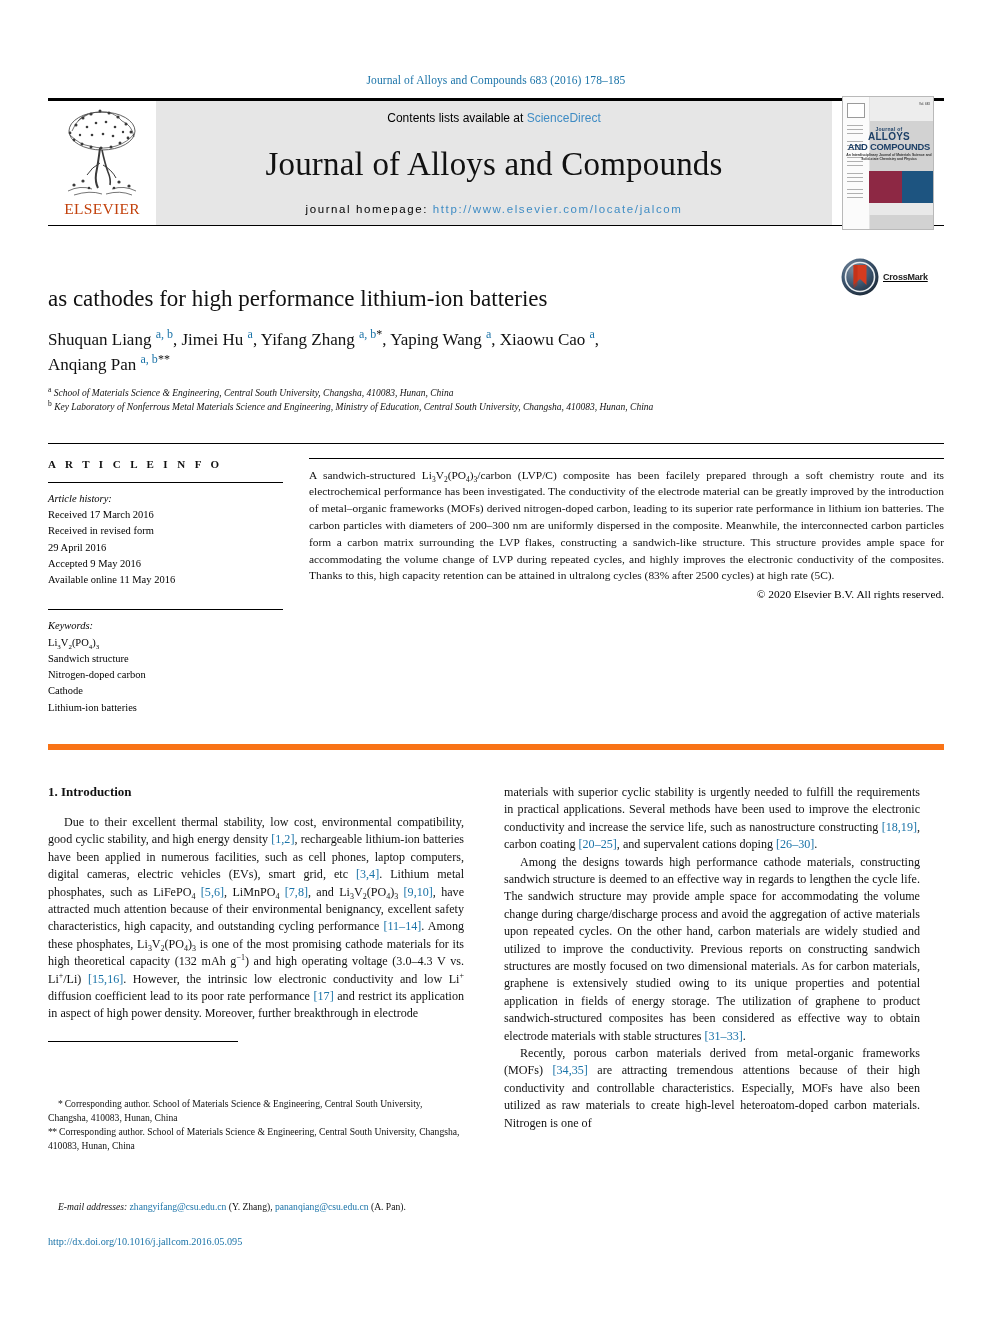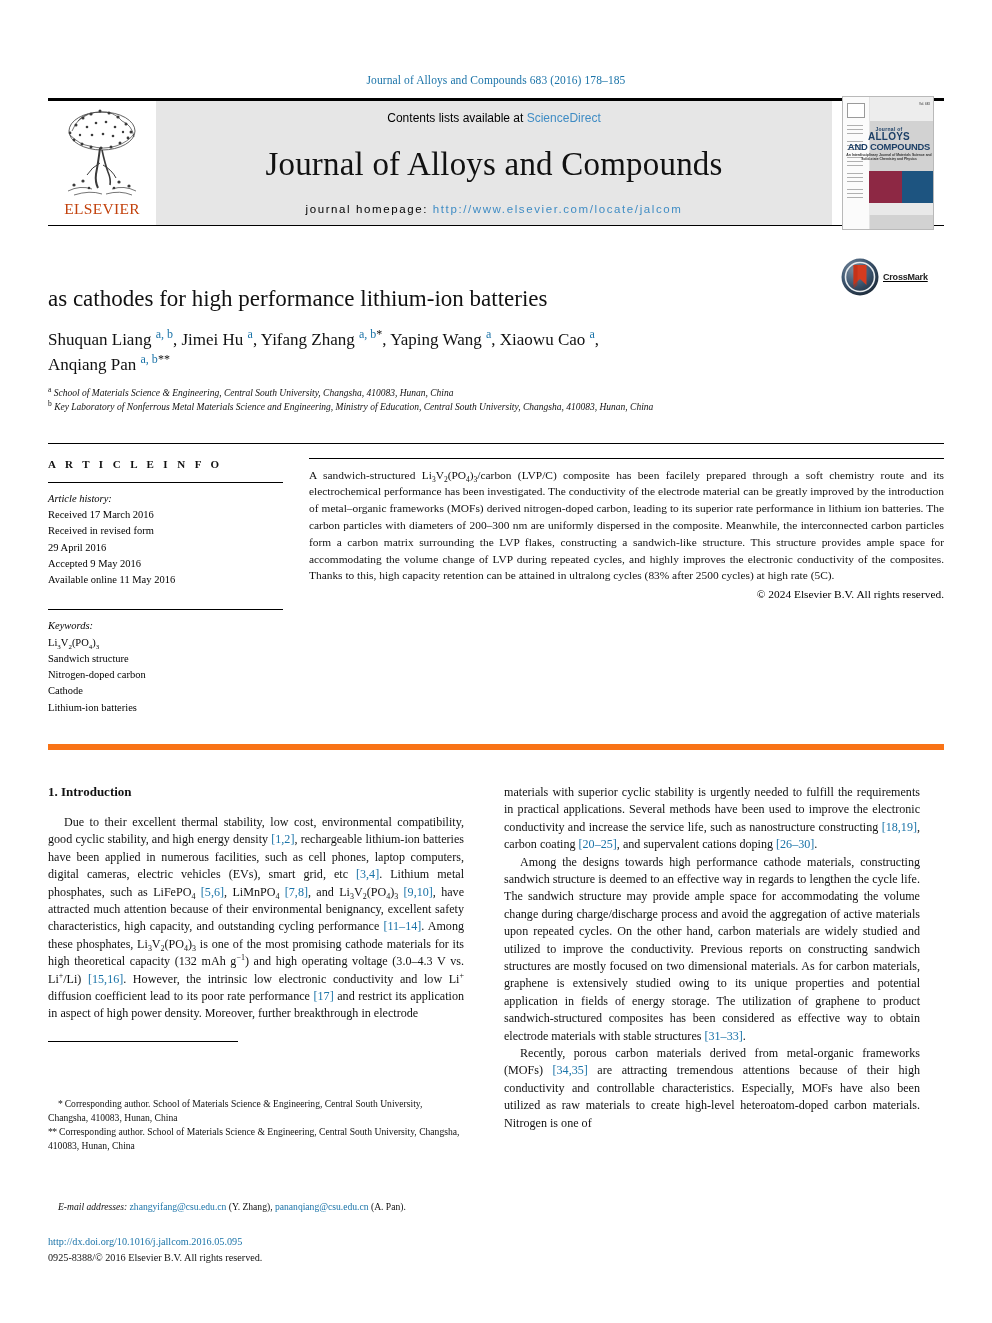--- a/index.html
+++ b/index.html
@@ -493,38 +493,37 @@
         <div class="info-line">Sandwich structure</div>
         <div class="info-line">Nitrogen-doped carbon</div>
         <div class="info-line">Cathode</div>
         <div class="info-line">Lithium-ion batteries</div>
       </div>
     </div>
 
     <div class="col-abs">
       <div class="rule"></div>
       <div class="abs-text">A sandwich-structured Li<sub>3</sub>V<sub>2</sub>(PO<sub>4</sub>)<sub>3</sub>/carbon (LVP/C) composite has been facilely prepared through a soft chemistry route and its electrochemical performance has been investigated. The conductivity of the electrode material can be greatly improved by the introduction of metal–organic frameworks (MOFs) derived nitrogen-doped carbon, leading to its superior rate performance in lithium ion batteries. The carbon particles with diameters of 200–300 nm are uniformly dispersed in the composite. Meanwhile, the interconnected carbon particles form a carbon matrix surrounding the LVP flakes, constructing a sandwich-like structure. This structure provides ample space for accommodating the volume change of LVP during repeated cycles, and highly improves the electronic conductivity of the composites. Thanks to this, high capacity retention can be attained in ultralong cycles (83% after 2500 cycles) at high rate (5C).</div>
-      <div class="abs-copy">© 2024 Elsevier B.V. All rights reserved.</div>
+      <div class="abs-copy">© 2020 Elsevier B.V. All rights reserved.</div>
     </div>
   </div>
 
   <div class="body-wrap">
 
     <div class="bodycol">
       <div class="sec-head">1.  Introduction</div>
       <p class="body">Due to their excellent thermal stability, low cost, environmental compatibility, good cyclic stability, and high energy density <span class="cite">[1,2]</span>, rechargeable lithium-ion batteries have been applied in numerous facilities, such as cell phones, laptop computers, digital cameras, electric vehicles (EVs), smart grid, etc <span class="cite">[3,4]</span>. Lithium metal phosphates, such as LiFePO<sub>4</sub> <span class="cite">[5,6]</span>, LiMnPO<sub>4</sub> <span class="cite">[7,8]</span>, and Li<sub>3</sub>V<sub>2</sub>(PO<sub>4</sub>)<sub>3</sub> <span class="cite">[9,10]</span>, have attracted much attention because of their environmental benignancy, excellent safety characteristics, high capacity, and outstanding cycling performance <span class="cite">[11–14]</span>. Among these phosphates, Li<sub>3</sub>V<sub>2</sub>(PO<sub>4</sub>)<sub>3</sub> is one of the most promising cathode materials for its high theoretical capacity (132 mAh g<sup>−1</sup>) and high operating voltage (3.0–4.3 V vs. Li<sup>+</sup>/Li) <span class="cite">[15,16]</span>. However, the intrinsic low electronic conductivity and low Li<sup>+</sup> diffusion coefficient lead to its poor rate performance <span class="cite">[17]</span> and restrict its application in aspect of high power density. Moreover, further breakthrough in electrode</p>
 
       <div class="footnotes"></div>
       <div class="fn fn-indent"><span class="star">*</span> <span>Corresponding author. School of Materials Science &amp; Engineering, Central South University, Changsha, 410083, Hunan, China</span></div>
       <div class="fn"><span class="star">**</span> <span>Corresponding author. School of Materials Science &amp; Engineering, Central South University, Changsha, 410083, Hunan, China</span></div>
       <div class="fn fn-indent"><em>E-mail addresses:</em> <a class="link">zhangyifang@csu.edu.cn</a> <span>(Y. Zhang),</span> <a class="link">pananqiang@csu.edu.cn</a> <span>(A. Pan).</span></div>
 
       <div class="doi-block">
         <div class="doi-link">http://dx.doi.org/10.1016/j.jallcom.2016.05.095</div>
-        <div class="issn">0925-8388/© 2016 Elsevier B.V. All rights reserved.</div>
       </div>
     </div>
 
     <div class="bodycol">
       <p class="body" style="text-indent:0">materials with superior cyclic stability is urgently needed to fulfill the requirements in practical applications. Several methods have been used to improve the electronic conductivity and increase the service life, such as nanostructure constructing <span class="cite">[18,19]</span>, carbon coating <span class="cite">[20–25]</span>, and supervalent cations doping <span class="cite">[26–30]</span>.</p>
       <p class="body">Among the designs towards high performance cathode materials, constructing sandwich structure is deemed to an effective way in regards to lengthen the cycle life. The sandwich structure may provide ample space for accommodating the volume change during charge/discharge process and avoid the aggregation of active materials upon repeated cycles. On the other hand, carbon materials are widely studied and utilized to improve the conductivity. Previous reports on constructing sandwich structures are mostly focused on two dimensional materials. As for carbon materials, graphene is extensively studied owing to its unique properties and potential application in fields of energy storage. The utilization of graphene to product sandwich-structured composites has been considered as effective way to obtain electrode materials with stable structures <span class="cite">[31–33]</span>.</p>
       <p class="body">Recently, porous carbon materials derived from metal-organic frameworks (MOFs) <span class="cite">[34,35]</span> are attracting tremendous attentions because of their high conductivity and controllable characteristics. Especially, MOFs have also been utilized as raw materials to create high-level heteroatom-doped carbon materials. Nitrogen is one of</p>
     </div>
   </div>
 

